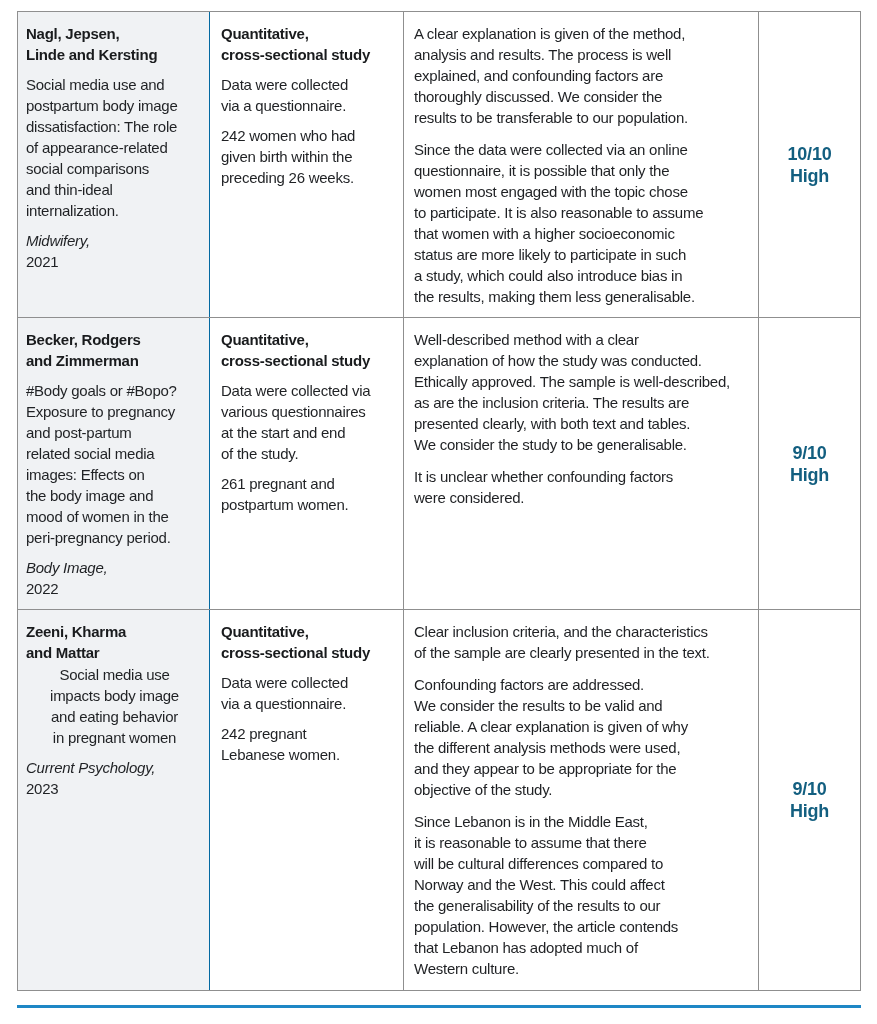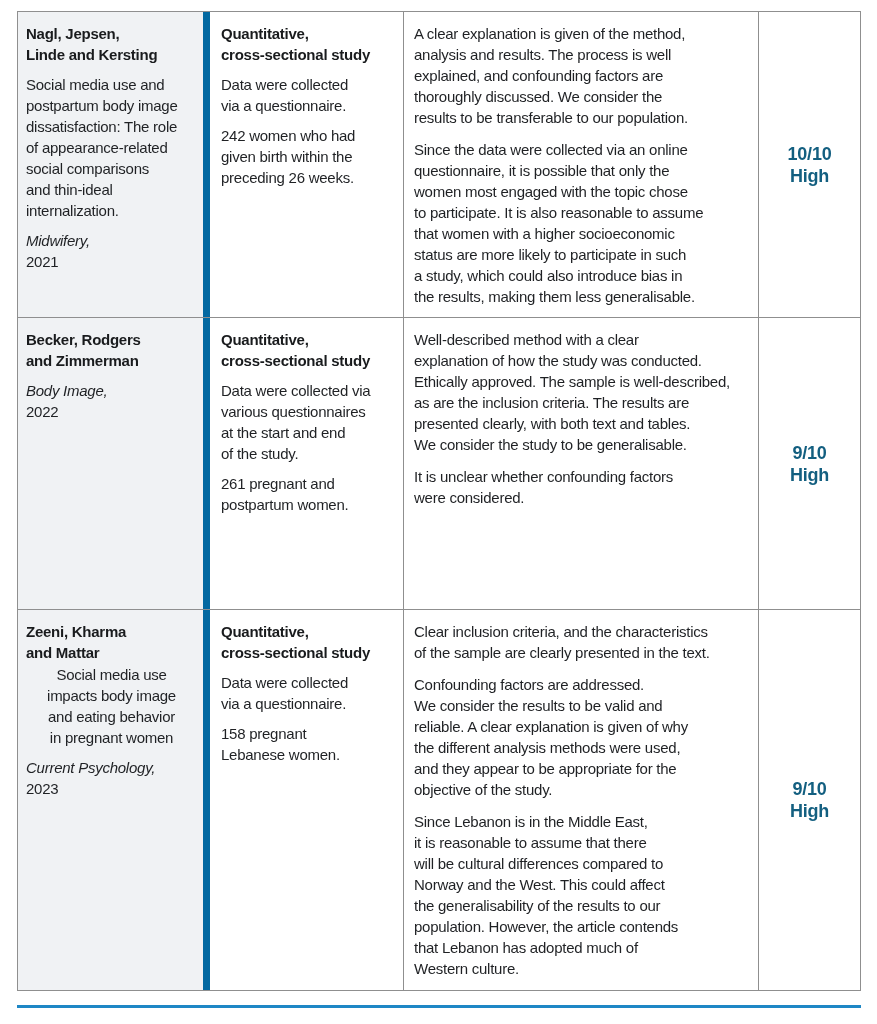--- a/index.html
+++ b/index.html
@@ -31,21 +31,21 @@
   .cell {
     padding: 11px 8px 10px 8px;
     font-size: 15px;
     line-height: 21px;
     letter-spacing: -0.25px;
     hyphens: none;
   }
   .cell p { white-space: pre-line; }
   .col-ref {
     background: #f0f2f4;
-    border-right: 7px solid #0369a1;
+    border-right: 1px solid #0369a1;
     padding-left: 8px;
     padding-right: 6px;
   }
   .col-design {
     border-right: 1px solid #8f8f8f;
     padding-left: 11px;
   }
   .col-assess {
     border-right: 1px solid #8f8f8f;
     padding-left: 10px;
@@ -127,20 +127,28 @@
           <div>10/10</div>
           <div>High</div>
         </div>
       </div>
     </div>
 
     <div class="row r2">
       <div class="cell col-ref">
         <p class="authors">Becker, Rodgers
 and Zimmerman</p>
+        <p class="title">#Body goals or #Bopo?
+Exposure to pregnancy
+and post-partum
+related social media
+images: Effects on
+the body image and
+mood of women in the
+peri-pregnancy period.</p>
         <p class="journal"><em>Body Image,</em><span class="year">2022</span></p>
       </div>
       <div class="cell col-design">
         <p class="design-type">Quantitative,
 cross-sectional study</p>
         <p>Data were collected via
 various questionnaires
 at the start and end
 of the study.</p>
         <p>261 pregnant and
@@ -172,21 +180,21 @@
 impacts body image
 and eating behavior
 in pregnant women</p>
         <p class="journal"><em>Current Psychology,</em><span class="year">2023</span></p>
       </div>
       <div class="cell col-design">
         <p class="design-type">Quantitative,
 cross-sectional study</p>
         <p>Data were collected
 via a questionnaire.</p>
-        <p>158 pregnant
+        <p>242 pregnant
 Lebanese women.</p>
       </div>
       <div class="cell col-assess">
         <p>Clear inclusion criteria, and the characteristics
 of the sample are clearly presented in the text.</p>
         <p>Confounding factors are addressed.
 We consider the results to be valid and
 reliable. A clear explanation is given of why
 the different analysis methods were used,
 and they appear to be appropriate for the

